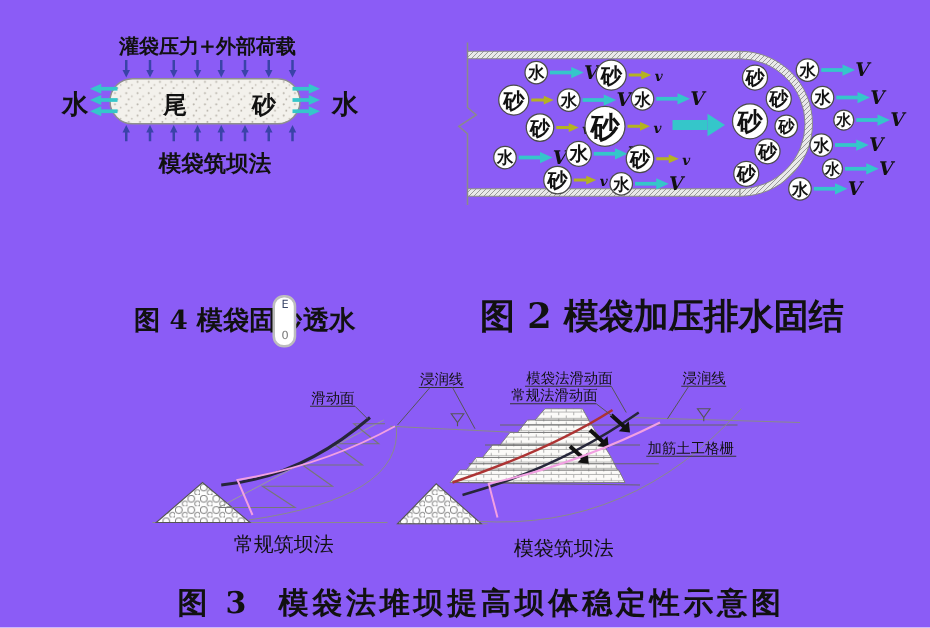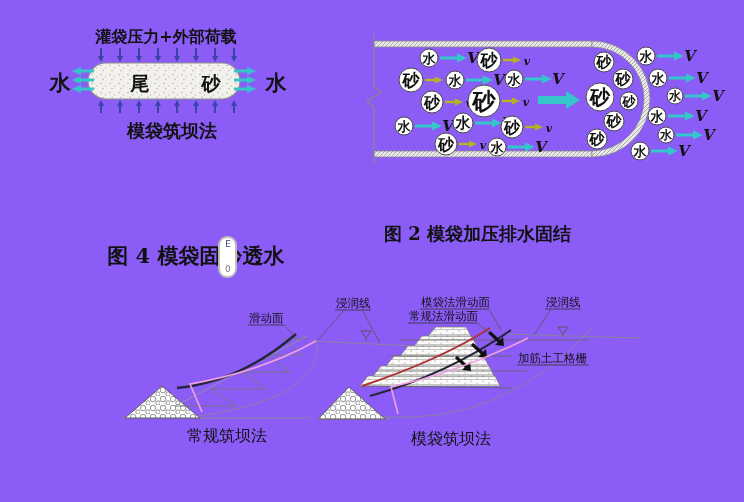--- a/index.html
+++ b/index.html
@@ -2,21 +2,21 @@
 <html><head>
 <meta charset="utf-8">
 <style>
   html,body{margin:0;padding:0;background:#fff;}
   #page{position:relative;width:744px;height:502px;background:#8b5cf6;overflow:hidden;
         font-family:"DejaVu Serif",serif;}
   svg{position:absolute;overflow:visible;}
   .caption{position:absolute;font-weight:bold;color:#111;white-space:pre;
            font-family:"DejaVu Serif",serif;}
   #cap1{left:78px;top:217px;font-size:21px;}
-  #cap2{left:384px;top:222px;font-size:18px;}
+  #cap2{left:384px;top:234px;font-size:28px;}
   #cap3{left:142px;top:466px;font-size:24px;letter-spacing:3px;}
   .cap-ob{position:relative;display:inline-block;width:22px;height:26px;vertical-align:bottom;}
   .pill{position:absolute;left:-2px;top:-8px;width:15px;height:34px;border:2px solid #bdbdbd;
         border-radius:9px;background:#fff;display:flex;flex-direction:column;
         justify-content:space-between;align-items:center;padding:2px 0;
         font-size:9px;font-weight:normal;line-height:1;font-family:"DejaVu Sans",sans-serif;}
   .pill .pe{color:#3a4668;}
   .pill .p0{color:#777;}
   text.cjk{font-family:"DejaVu Serif",serif;fill:#111;}
   text.vlab{font-family:"DejaVu Serif",serif;font-style:italic;fill:#111;}
@@ -361,14 +361,15 @@
       <text class="cjk" x="518" y="362" font-size="11.5">加筋土工格栅</text>
       <line x1="517" y1="365" x2="589" y2="365" stroke="#333" stroke-width="0.8"></line>
       <text class="cjk" x="451" y="444" font-size="16" text-anchor="middle">模袋筑坝法</text>
     </g>
   </svg>
 
   <div id="cap1" class="caption">
     <span>图 4 模袋固</span><span class="cap-ob"><span>砂</span><span class="pill"><span class="pe">E</span><span class="p0">0</span></span></span><span>透水</span>
   </div>
   <div id="cap2" class="caption">图 2 模袋加压排水固结</div>
+  <div id="cap3" class="caption">图 3  模袋法堆坝提高坝体稳定性示意图</div>
 
 </div>
 
 </body></html>

